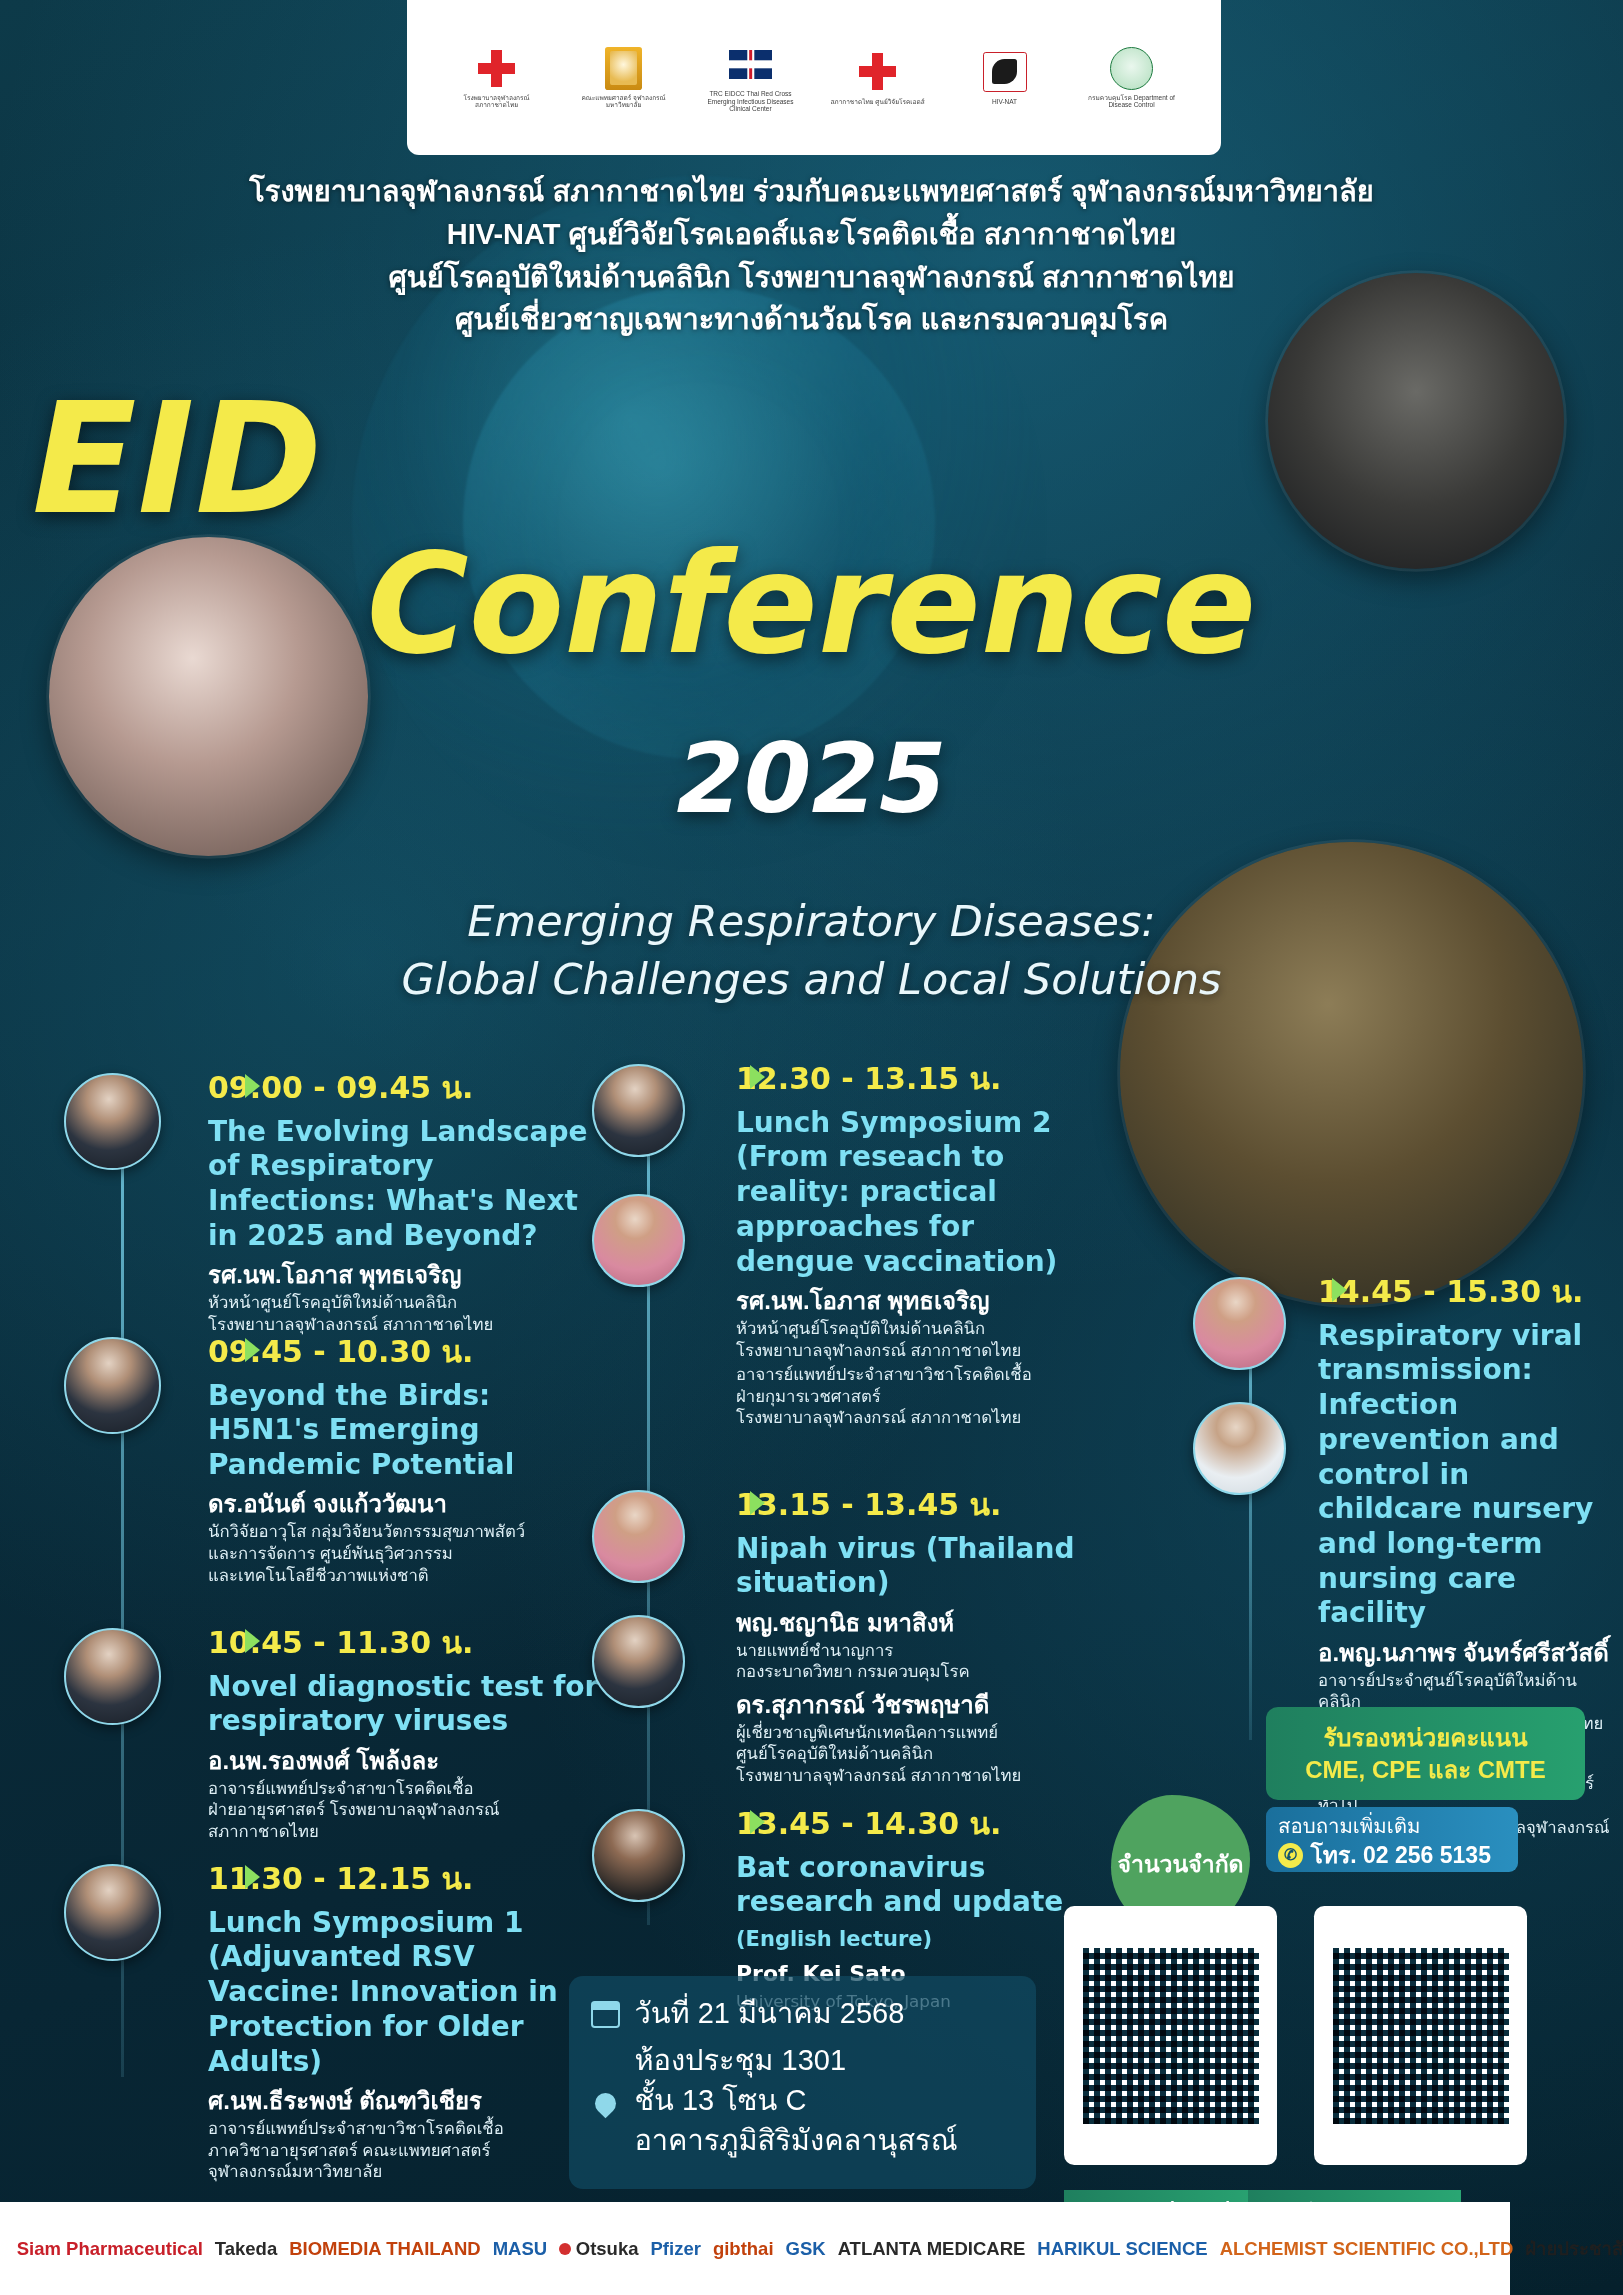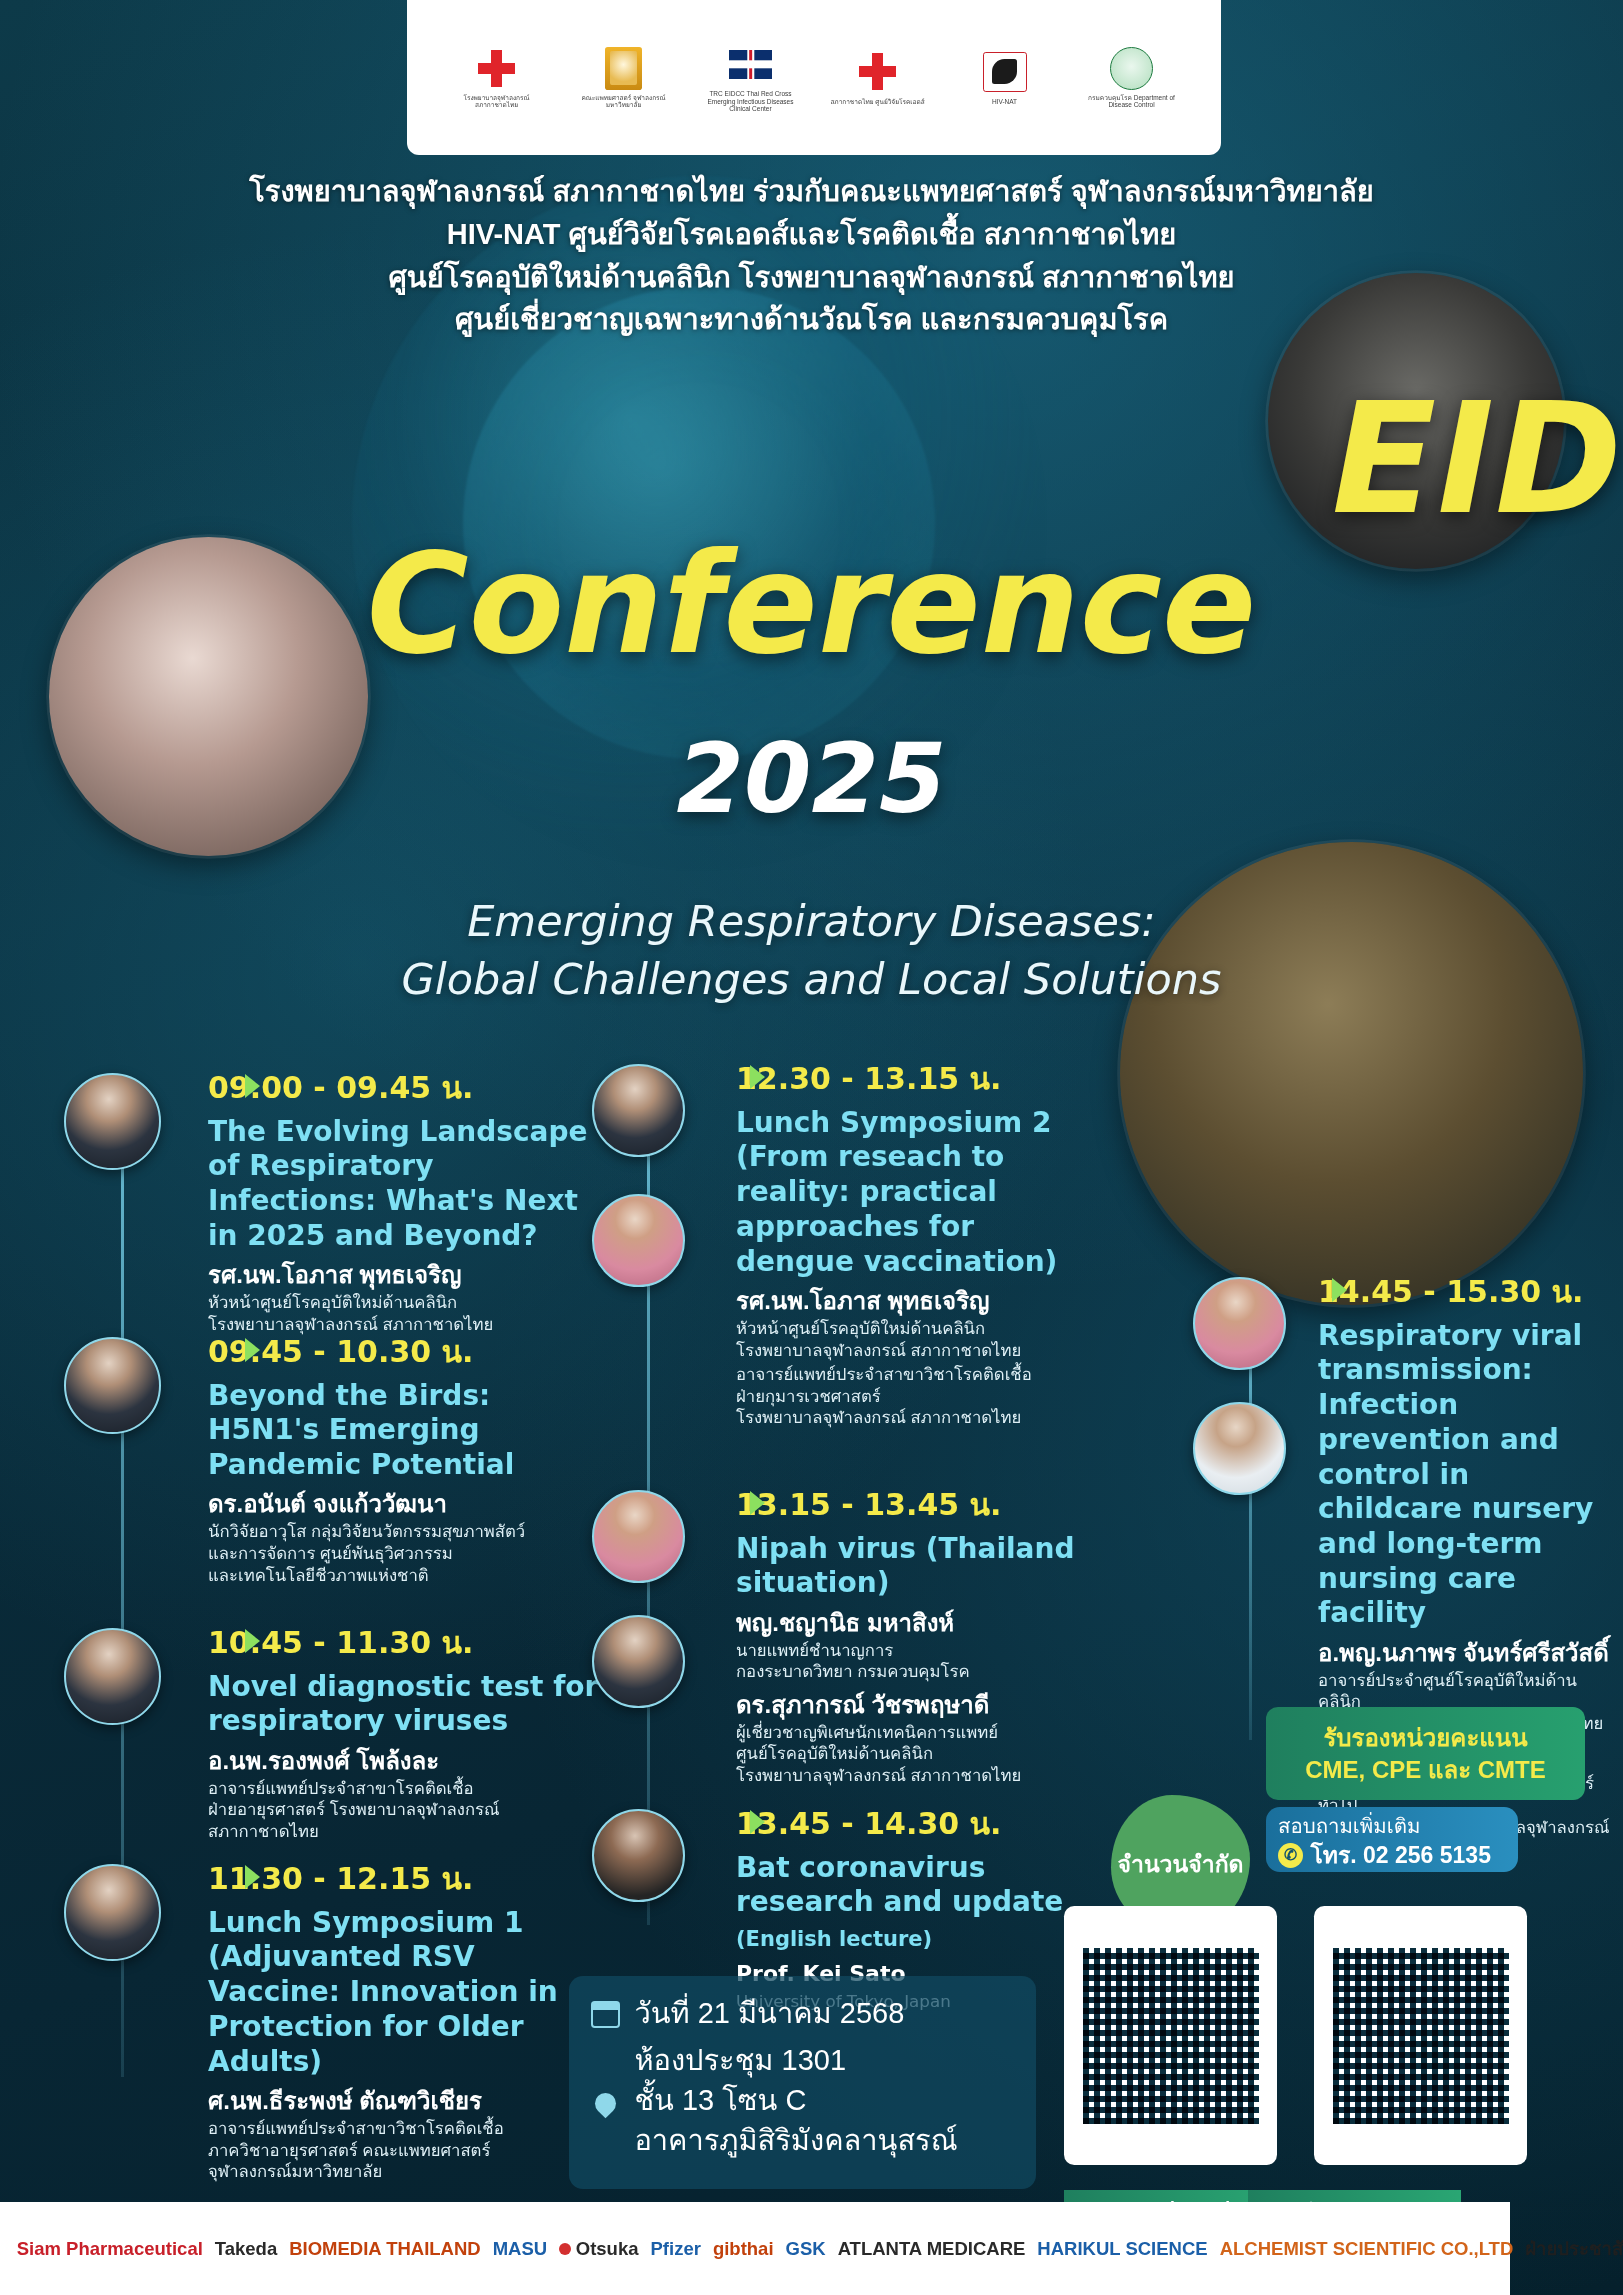--- a/index.html
+++ b/index.html
@@ -90,24 +90,25 @@
   
   .header-text {
     position: absolute; top: 171px; left: 0; width: 1623px; text-align: center;
     color: #ffffff; line-height: 1.38; font-size: 29px; font-weight: 600;
     text-shadow: 0 1.4px 5.6px rgba(0,0,0,0.5);
   }
   .header-text div { margin-bottom: 2.8px; }
 
   
   .eid {
-    position: absolute; left: 0; width: 1623px; text-align: right; top: 370px;
+    position: absolute; left: 0; width: 1623px; text-align: left; top: 370px;
     font-size: 153px; font-weight: 800; font-style: italic; color: #f4ea4a;
     letter-spacing: 0.9px; text-shadow: 0 4.6px 18.5px rgba(0,0,0,0.55);
     font-family: "DejaVu Sans", sans-serif;
+    padding-left: 32px;
   }
   .conf {
     position: absolute; left: 0; width: 1623px; text-align: center; top: 523px;
     font-size: 139px; font-weight: 800; font-style: italic; color: #f4ea4a;
     text-shadow: 0 4.6px 18.5px rgba(0,0,0,0.55);
     font-family: "DejaVu Sans", sans-serif;
   }
   .year {
     position: absolute; left: 0; width: 1623px; text-align: center; top: 722px;
     font-size: 97px; font-weight: 800; font-style: italic; color: #ffffff;
@@ -186,21 +187,21 @@
     color: #f4ea4a; font-size: 24px; font-weight: 700; line-height: 1.3; text-align: center;
   }
   .limit-blob {
     position: absolute; left: 1111px; top: 1795px; width: 139px; height: 139px;
     background: #4fa35f; border-radius: 44% 56% 50% 50% / 52% 46% 54% 48%;
     display: flex; align-items: center; justify-content: center;
     color: #fff; font-size: 23px; font-weight: 700; line-height: 1.25; text-align: center;
   }
   .contact {
     position: absolute; left: 1266px; top: 1807px; width: 252px; height: 65px;
-    background: linear-gradient(90deg,#1a6f9c,#2a8fbf); border-radius: 14px;
+    background: linear-gradient(90deg,#1a6f9c,#2a8fbf); border-radius: 9px;
     color: #ffffff; padding: 6.5px 12px; font-size: 20.4px; line-height: 1.2;
   }
   .contact .line2 { display:flex; align-items:center; gap:7.4px; margin-top:3.7px; font-size: 23px; font-weight: 700; }
   .phone-ic {
     width: 25px; height: 25px; border-radius: 50%; background: #f4ea4a; color: #12536f;
     display: flex; align-items: center; justify-content: center; font-size: 15.7px;
   }
 
   
   .qr-card {

